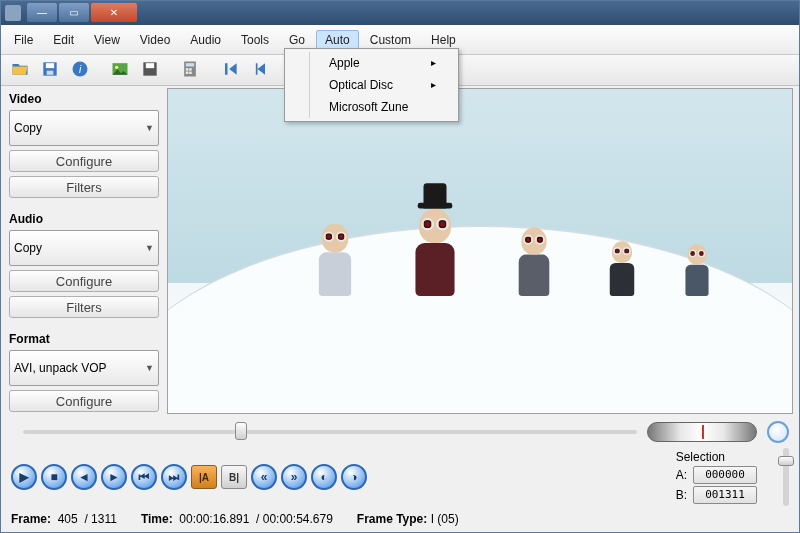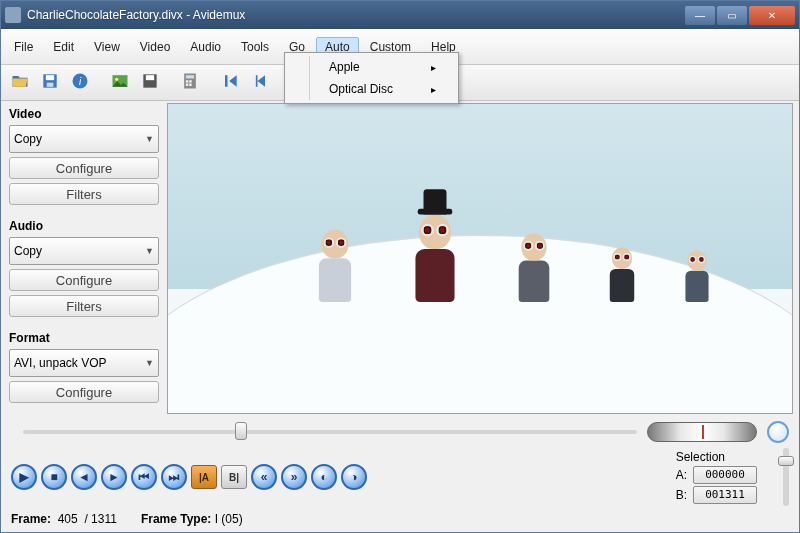--- a/index.html
+++ b/index.html
@@ -20,21 +20,21 @@
   .dropdown .ditem { height:22px; display:flex; align-items:center; padding: 0 22px 0 28px; position:relative; }
   .dropdown .ditem .arrow { position:absolute; right:6px; font-size:10px; }
   .dropdown .gutter { position:absolute; left:24px; top:3px; bottom:3px; width:1px; background:#d0d0d0;}
   .toolbar { height: 36px; background: linear-gradient(#f8f8f8,#e7e7e7); border-bottom:1px solid #c0c0c0; display:flex; align-items:center; padding: 0 6px; gap:4px;}
   .tbtn { width:26px; height:26px; border:1px solid transparent; border-radius:3px; display:flex; align-items:center; justify-content:center; }
   .tbtn svg { width:20px; height:20px; }
   .tsep { width:6px; }
   .body { flex:1; display:flex; background:#f0f0f0; }
   .sidebar { width:166px; padding:4px 8px; display:flex; flex-direction:column; gap:4px; }
   .grouplabel { font-weight:bold; margin-top:2px; }
-  .sselect { height:28px; background:linear-gradient(#fff,#e8e8e8); border:1px solid #9d9d9d; border-radius:2px; display:flex; align-items:center; padding:0 4px; font-size:11px; position:relative;}
+  .sselect { height:36px; background:linear-gradient(#fff,#e8e8e8); border:1px solid #9d9d9d; border-radius:2px; display:flex; align-items:center; padding:0 4px; font-size:11px; position:relative;}
   .sselect .arrow { position:absolute; right:4px; font-size:9px; color:#555;}
   .sbtn { height:22px; background:linear-gradient(#fdfdfd,#e6e6e6); border:1px solid #b0b0b0; border-radius:3px; display:flex; align-items:center; justify-content:center; font-size:13px; color:#444;}
   .shiftrow { display:flex; align-items:center; gap:4px; font-size:11px; color:#444;}
   .chk { width:13px; height:13px; border:1px solid #8a8a8a; background:#fff;}
   .spinner { width:32px; height:20px; border:1px solid #aaa; background:#f5f5f5; display:flex; align-items:center; justify-content:center; font-size:11px; color:#999; position:relative;}
   .spinner .spbtns { position:absolute; right:1px; top:1px; bottom:1px; width:10px; display:flex; flex-direction:column;}
   .spinner .spbtns div{ flex:1; border-left:1px solid #bbb; font-size:7px; text-align:center; line-height:8px; color:#666;}
   .preview { flex:1; margin:2px 6px 2px 0; background:#c4dce4; border:1px solid #a0a0a0; position:relative; overflow:hidden;}
   .lower { padding: 4px 10px 6px 10px; background:#f0f0f0; display:flex; flex-direction:column; gap:4px;}
   .trackrow { display:flex; align-items:center; gap:10px; height:24px;}
@@ -66,21 +66,20 @@
   .tophat{position:absolute;top:-22px;left:4px;width:20px;height:22px;background:#1a1a1a;border-radius:3px 3px 0 0;}
   .tophat::after{content:"";position:absolute;bottom:0;left:-5px;right:-5px;height:5px;background:#1a1a1a;border-radius:2px;}
 </style>
 </head>
 <body>
 
 <div class="window">
 
   <div class="titlebar">
     <div class="icon"></div>
-    <div class="title">CharlieChocolateFactory.divx - Avidemux</div>
     <div class="winbtns">
       <div class="winbtn min">―</div>
       <div class="winbtn max">▭</div>
       <div class="winbtn close">✕</div>
     </div>
   </div>
 
   <div class="menubar" id="menubar">
     <div class="menuitem">File</div>
       <div class="menuitem">Edit</div>
@@ -89,20 +88,21 @@
       <div class="menuitem">Audio</div>
       <div class="menuitem">Tools</div>
       <div class="menuitem">Go</div>
       <div class="menuitem open">Auto</div>
       <div class="menuitem">Custom</div>
       <div class="menuitem">Help</div>
       <div class="dropdown" id="dropdown">
       <div class="gutter"></div>
     <div class="ditem">Apple<span class="arrow">▸</span></div>
         <div class="ditem">Optical Disc<span class="arrow">▸</span></div>
+        <div class="ditem">Microsoft Zune</div>
       </div>
   </div>
 
   <div class="toolbar" id="toolbar">
       <div class="tbtn">
         <span><svg viewBox="0 0 24 24">
             <path fill="#3a78c3" d="M3 6h7l2 2h9v11H3z"></path>
             <path fill="#f3c04b" d="M3 9h18l-2 10H3z"></path>
           </svg></span>
       </div>
@@ -307,17 +307,18 @@
           <div class="selbox">001311</div>
         </div>
       </div>
       <div class="vslider">
           <div class="vk"></div>
         </div>
     </div>
 
     <div class="statusrow">
       <span class="seg"><b>Frame:</b>&nbsp;&nbsp;<span>405</span>&nbsp;&nbsp;<span>/ 1311</span></span>
+      <span class="seg"><b>Time:</b>&nbsp;&nbsp;<span>00:00:16.891</span>&nbsp;&nbsp;<span>/ 00:00:54.679</span></span>
       <span class="seg"><b>Frame Type:</b>&nbsp;<span>I (05)</span></span>
     </div>
   </div>
 
 </div>
 
 </body></html>

